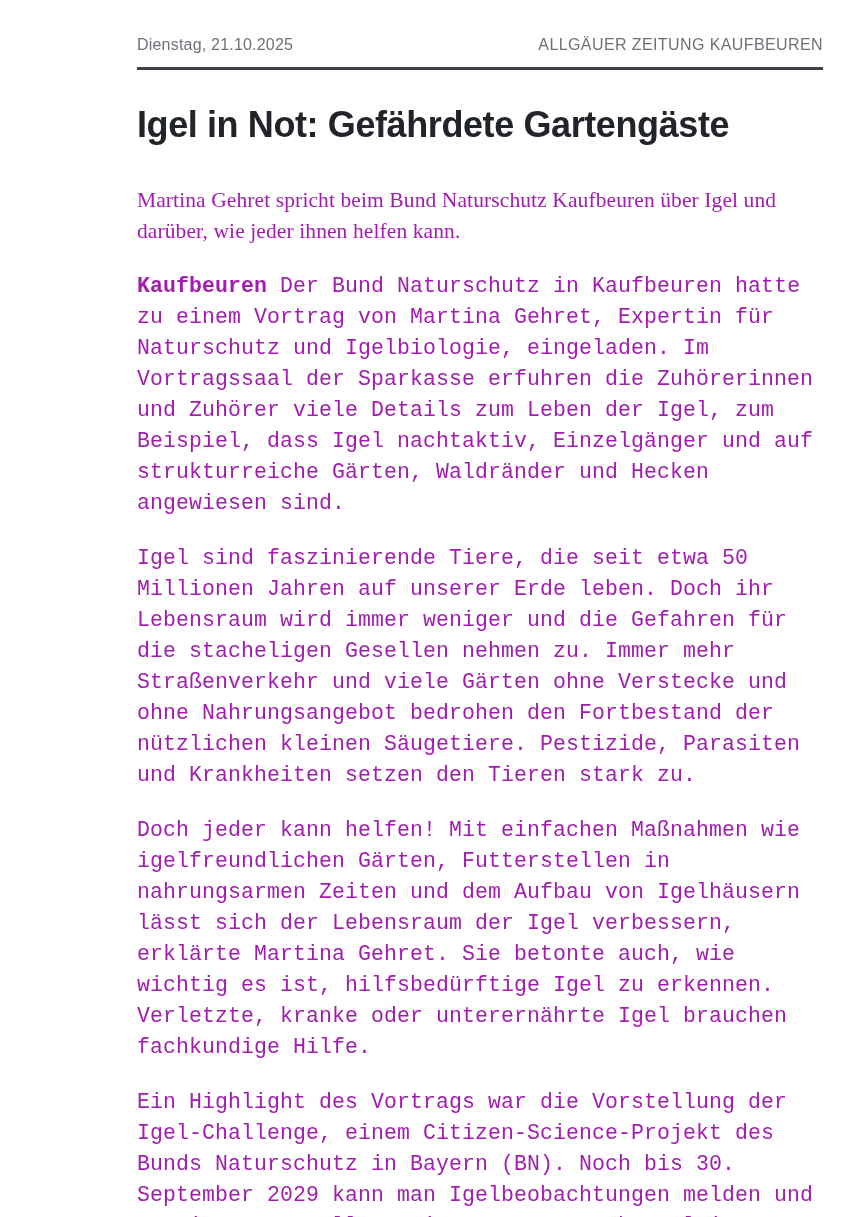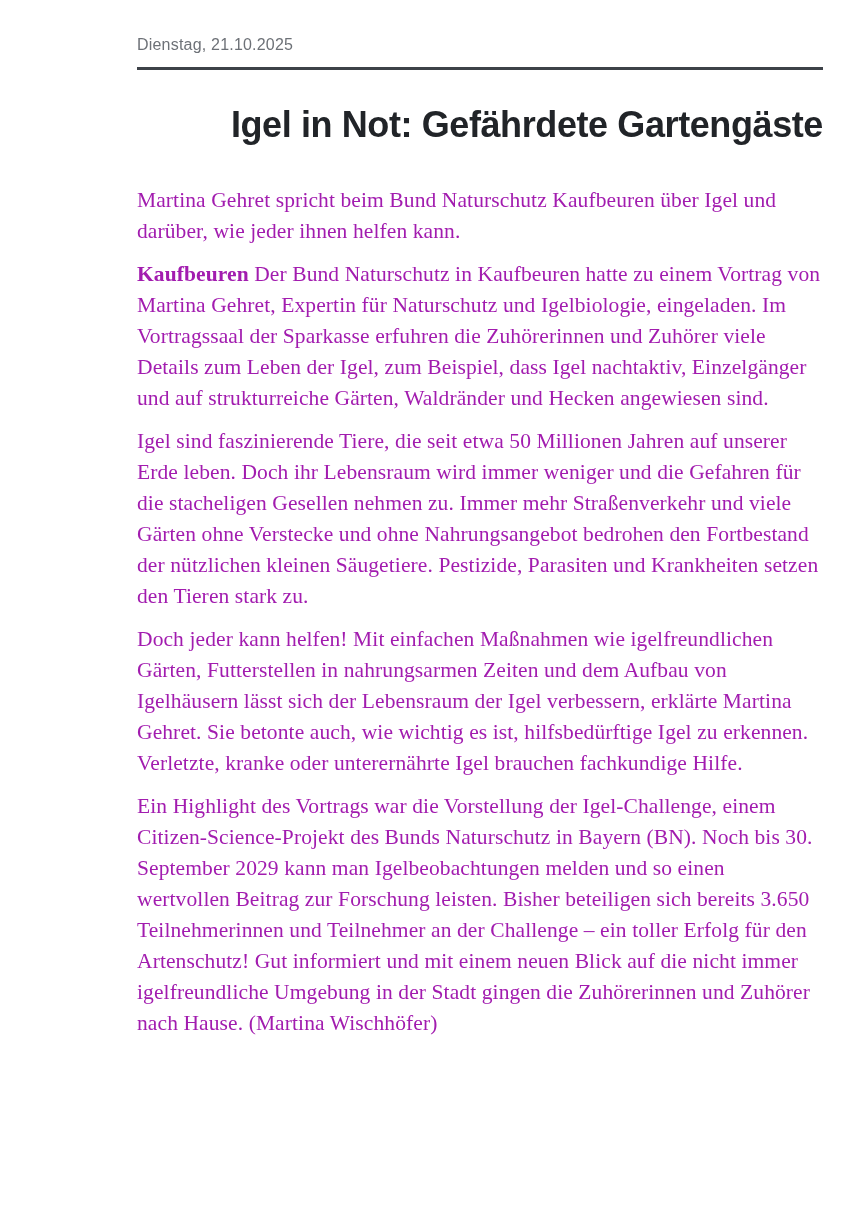--- a/index.html
+++ b/index.html
@@ -36,47 +36,48 @@
     margin-top: 13px;
   }
   h1.headline {
     margin-top: 33px;
     font-family: "Liberation Sans", sans-serif;
     font-weight: 700;
     font-size: 36px;
     line-height: 44px;
     letter-spacing: -0.4px;
     color: #212428;
-    text-align: right;
   }
   .article-body {
     font-family: "Liberation Serif", "DejaVu Serif", serif;
     font-size: 21.5px;
     line-height: 31px;
     letter-spacing: 0.1px;
     color: #a21caf;
   }
   .lead {
     margin-top: 38px;
   }
   .article-body p + p {
-    margin-top: 12px;
+    margin-top: 24px;
+    font-family: Liberation Mono, monospace;
   }
   .location-tag {
     font-weight: 700;
   }
 </style>
 </head>
 <body>
 
 <div class="page">
   <div class="content">
 
     <header class="meta-row">
       <span class="date">Dienstag, 21.10.2025</span>
+      <span class="masthead">ALLGÄUER ZEITUNG KAUFBEUREN</span>
     </header>
 
     <hr class="header-rule">
 
     <h1 class="headline">Igel in Not: Gefährdete Gartengäste</h1>
 
     <div class="article-body">
       <p class="lead">Martina Gehret spricht beim Bund Naturschutz Kaufbeuren über Igel und darüber, wie jeder ihnen helfen kann.</p>
 
       <p>

